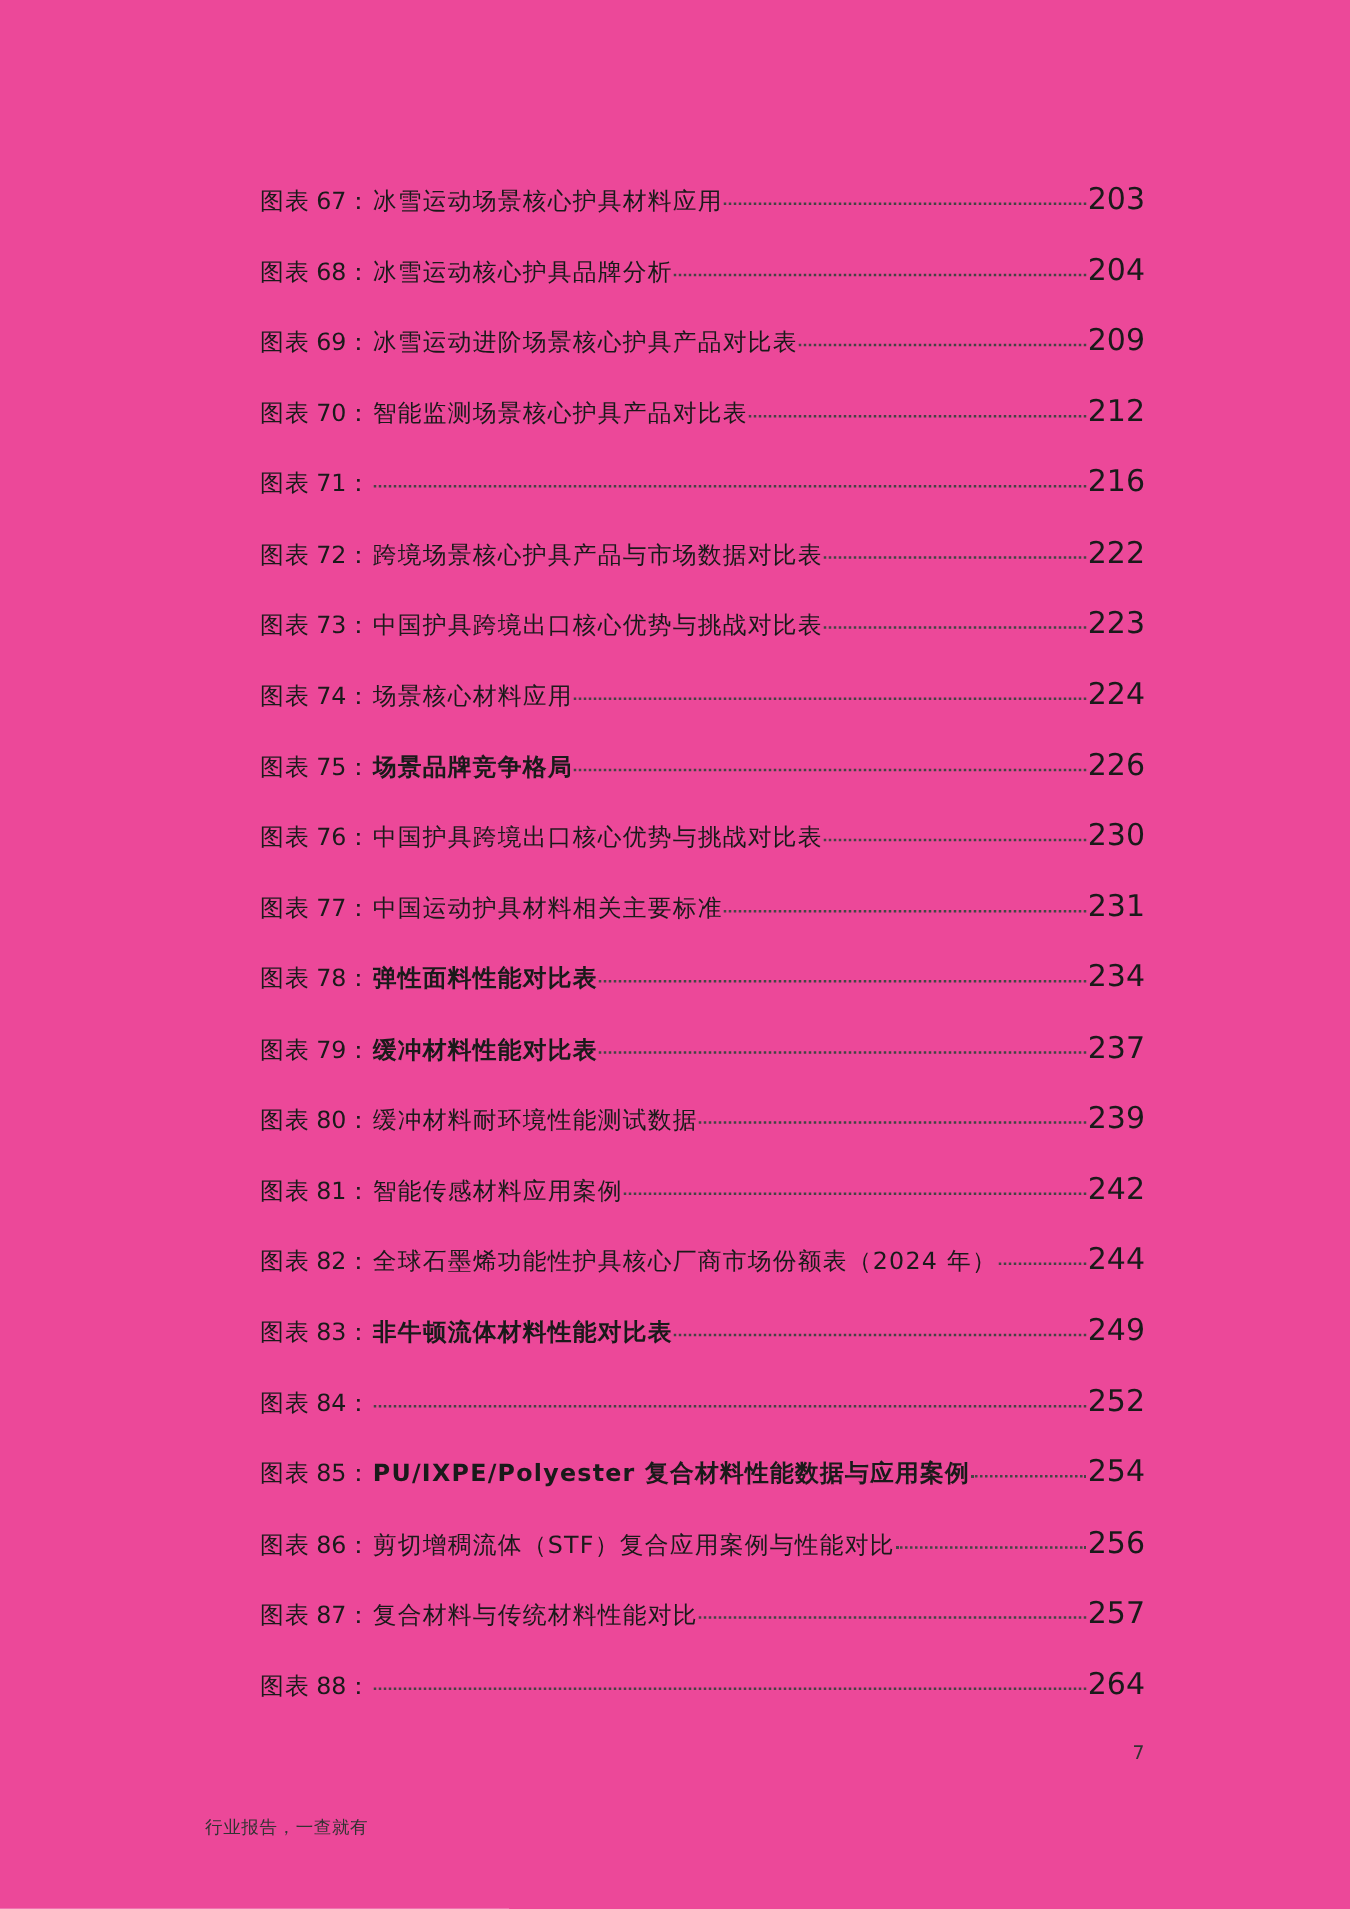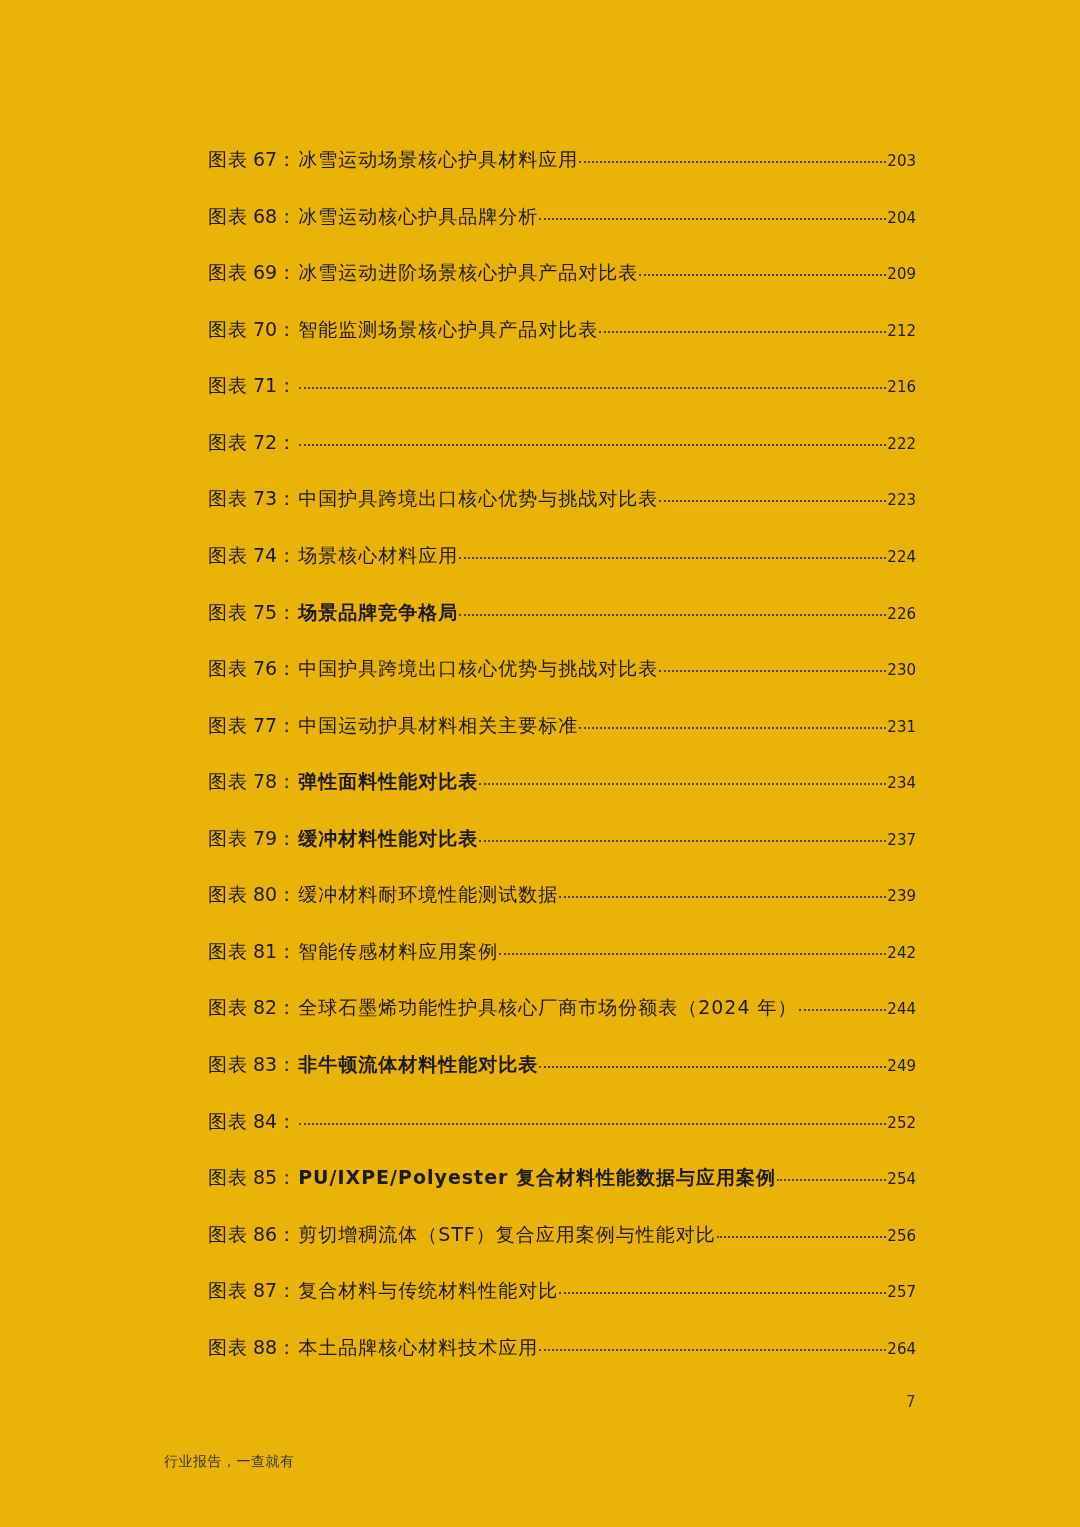--- a/index.html
+++ b/index.html
@@ -13,21 +13,21 @@
     position: relative;
     overflow: hidden;
     font-family: "DejaVu Sans", "Liberation Sans", sans-serif;
     color: #1a1a1a;
   }
   .page {
     position: absolute;
     left: 0; top: 0;
     width: 1080px;
     height: 1527px;
-    background: #eab308;
+    background: #ec4899;
   }
   .toc-list {
     position: absolute;
     left: 208px;
     top: 144px;
     width: 708px;
     margin: 0;
     padding: 0;
     list-style: none;
   }
@@ -64,21 +64,21 @@
     min-width: 20px;
     margin: 0 1px;
     border-bottom: 2px dotted #444;
     height: 0;
     position: relative;
     top: -3px;
     align-self: baseline;
   }
   .toc-page {
     flex: 0 0 auto;
-    font-size: 15px;
+    font-size: 24px;
   }
   .page-number {
     position: absolute;
     left: 906px;
     top: 1393px;
     font-size: 15px;
     color: #333;
   }
   .footer-text {
     position: absolute;
@@ -131,20 +131,21 @@
         <span class="toc-prefix">图表</span>
         <span class="toc-num">71</span>
         <span class="toc-colon">：</span>
         <span class="toc-leader"></span>
         <span class="toc-page">216</span>
       </li>
       <li class="toc-row">
         <span class="toc-prefix">图表</span>
         <span class="toc-num">72</span>
         <span class="toc-colon">：</span>
+        <span class="toc-title">跨境场景核心护具产品与市场数据对比表</span>
         <span class="toc-leader"></span>
         <span class="toc-page">222</span>
       </li>
       <li class="toc-row">
         <span class="toc-prefix">图表</span>
         <span class="toc-num">73</span>
         <span class="toc-colon">：</span>
         <span class="toc-title">中国护具跨境出口核心优势与挑战对比表</span>
         <span class="toc-leader"></span>
         <span class="toc-page">223</span>
@@ -257,21 +258,20 @@
         <span class="toc-num">87</span>
         <span class="toc-colon">：</span>
         <span class="toc-title">复合材料与传统材料性能对比</span>
         <span class="toc-leader"></span>
         <span class="toc-page">257</span>
       </li>
       <li class="toc-row">
         <span class="toc-prefix">图表</span>
         <span class="toc-num">88</span>
         <span class="toc-colon">：</span>
-        <span class="toc-title">本土品牌核心材料技术应用</span>
         <span class="toc-leader"></span>
         <span class="toc-page">264</span>
       </li>
     </ul>
 
   <div class="page-number">7</div>
   <div class="footer-text">行业报告，一查就有</div>
 </div>
 
 </body></html>

